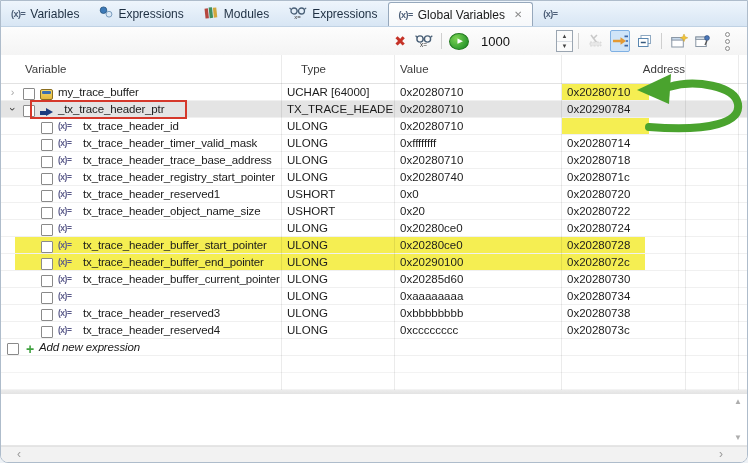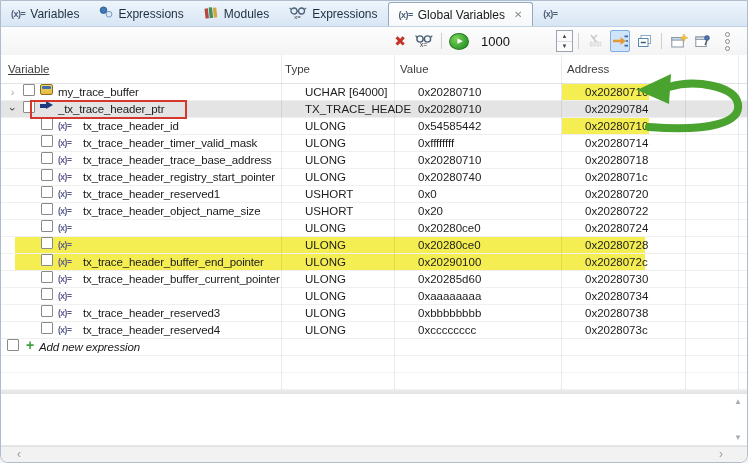--- a/index.html
+++ b/index.html
@@ -54,38 +54,38 @@
     display:flex; align-items:center; justify-content:center; border-bottom:1px solid #d9dee4; }
   .spinner i:last-child { border-bottom:none; }
   .tb-icon.off { opacity:.5; filter:grayscale(1); }
   .tb-icon.toggled { background:#cfe4f8; border:1px solid #7fb0e3; border-radius:2px; }
   .kebab { flex-direction:column; }
   .kebab i { width:5px; height:5px; border:1.4px solid #8a8a8a; border-radius:50%; margin:1px 0; }
 
   
   .thead { position:relative; height:29px; display:flex; align-items:center;
     border-bottom:1px solid #e2e2e2; font-size:11.5px; color:#3c3c3c; background:#fff; }
-  .h-var { width:280px; padding-left:7px;text-decoration:underline; }
-  .h-type { width:113px; padding-left:4px; }
+  .h-var { width:280px; padding-left:24px; }
+  .h-type { width:113px; padding-left:20px; }
   .h-val { width:167px; padding-left:6px; }
-  .h-addr { width:124px; padding-left:6px; }
+  .h-addr { width:124px; padding-left:6px;text-align:right; }
 
   .tbody-wrap { position:relative; height:306px; background:#fff; }
   .hl-layer { position:absolute; inset:0; z-index:1; pointer-events:none; }
   .rows { position:relative; z-index:2; }
   .colLines { position:absolute; top:-29px; bottom:0; left:0; right:0; z-index:3; pointer-events:none; }
   .colLines i { position:absolute; top:0; bottom:0; width:1px; background:rgba(0,0,0,0.08); }
   .annotations { position:absolute; inset:0; z-index:4; pointer-events:none; }
 
   .trow { display:flex; height:17px; line-height:16px; font-size:11.5px; color:#1c1c1c;
           border-bottom:1px solid #f0f0f0; background:transparent; }
   .trow.selected { background:var(--selected-row,#e4e4e4); }
   .cell { overflow:hidden; white-space:nowrap; }
-  .c-var { width:280px; display:flex; align-items:flex-start; letter-spacing:-0.15px; }
-  .c-type { width:113px; padding-left:6px;margin-left:18px; }
+  .c-var { width:280px; display:flex; align-items:flex-end; letter-spacing:-0.15px; }
+  .c-type { width:113px; padding-left:6px; }
   .c-val { width:167px; padding-left:6px; }
   .c-addr { width:124px; padding-left:6px; }
   .c-extra { flex:1; }
 
   .chev { width:13px; margin-left:5px; text-align:center; color:#a8a8a8; font-size:11px; flex:none; }
   .chev.collapsed::before { content:"›"; }
   .chev.expanded::before { content:"›"; display:inline-block; transform:rotate(90deg); color:#3c3c3c; }
   .c-var.child { padding-left:36px; }
   .cbx { width:12px; height:12px; border:1px solid #8a8a8a; background:#fff;
          border-radius:1px; margin:0 5px 0 4px; flex:none; }
@@ -269,21 +269,20 @@
     <div class="cell c-extra"></div>
   </div>
         <div class="trow">
     <div class="cell c-var child">
 
       <span class="cbx"></span>
       <span class="ricon icon-var">(x)=</span>
       <span class="rname">tx_trace_header_id</span>
     </div>
     <div class="cell c-type">ULONG</div>
-    <div class="cell c-val">0x54585442</div>
     <div class="cell c-addr">0x20280710</div>
     <div class="cell c-extra"></div>
   </div>
         <div class="trow">
     <div class="cell c-var child">
 
       <span class="cbx"></span>
       <span class="ricon icon-var">(x)=</span>
       <span class="rname">tx_trace_header_timer_valid_mask</span>
     </div>
@@ -349,20 +348,21 @@
     <div class="cell c-type">ULONG</div>
     <div class="cell c-val">0x20280ce0</div>
     <div class="cell c-addr">0x20280724</div>
     <div class="cell c-extra"></div>
   </div>
         <div class="trow">
     <div class="cell c-var child">
 
       <span class="cbx"></span>
       <span class="ricon icon-var">(x)=</span>
+      <span class="rname">tx_trace_header_buffer_start_pointer</span>
     </div>
     <div class="cell c-type">ULONG</div>
     <div class="cell c-val">0x20280ce0</div>
     <div class="cell c-addr">0x20280728</div>
     <div class="cell c-extra"></div>
   </div>
         <div class="trow">
     <div class="cell c-var child">
 
       <span class="cbx"></span>

